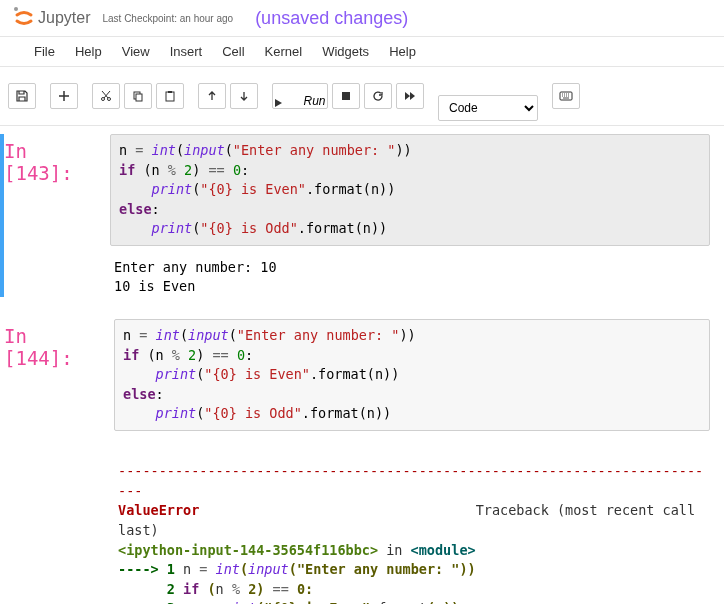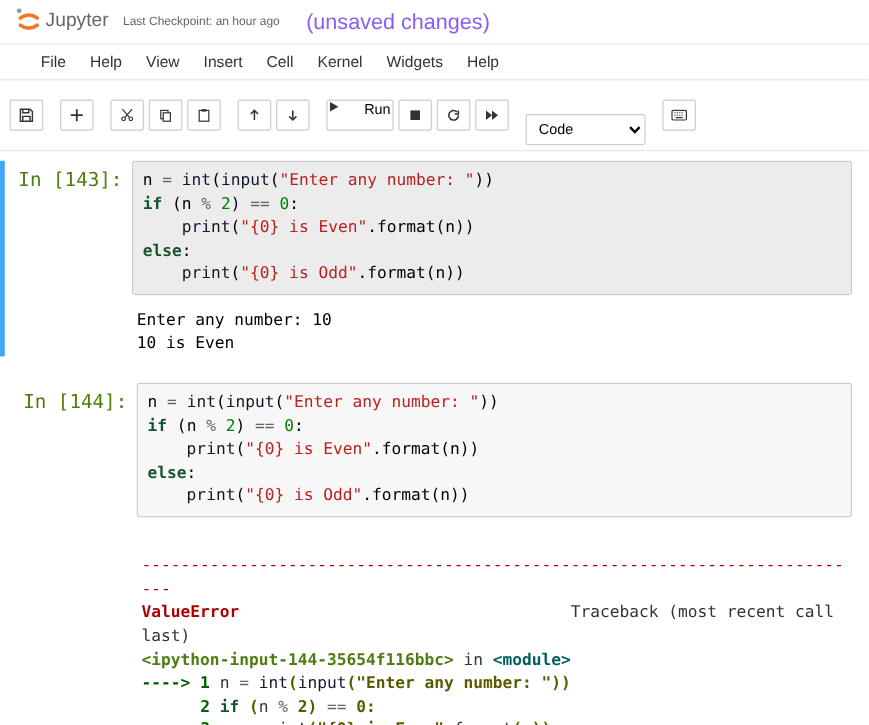--- a/index.html
+++ b/index.html
@@ -8,33 +8,33 @@
 .logo { display: flex; align-items: center; margin-right: 12px; }
 .logo-text { font-family: Arial; font-weight: normal; font-size: 16px; color: #666; }
 .notebook-name { font-size: 18px; color: #222; margin-right: 8px; }
 .checkpoint { font-size: 10px; color: #666; }
 .unsaved { font-size: 18px; color: #8b5cf6; margin-left: 22px; }
 .menubar { display: flex; padding: 0 24px; border-bottom: 1px solid #e5e5e5; height: 30px; align-items: center; }
 .menu-item { padding: 6px 10px; cursor: pointer; color: #333; }
 .toolbar { display: flex; align-items: center; padding: 4px 8px; border-bottom: 1px solid #e5e5e5; gap: 4px; }
 .tool-btn { width: 28px; height: 26px; border: 1px solid #ccc; background: #fff; border-radius: 2px; display: flex; align-items: center; justify-content: center; cursor: pointer; font-size: 12px; }
 .tool-sep { width: 6px; }
-.run-btn { width: 56px; height: 26px; border: 1px solid #ccc; background: #fff; border-radius: 2px; display: flex; align-items: flex-start; justify-content: center; cursor: pointer; font-size: 12px; gap: 20px; }
+.run-btn { width: 56px; height: 26px; border: 1px solid #ccc; background: #fff; border-radius: 2px; display: flex; align-items: flex-end; justify-content: center; cursor: pointer; font-size: 12px; gap: 20px; font-style: italic; }
 .cell-type { height: 26px; border: 1px solid #ccc; border-radius: 2px; padding: 0 20px 0 6px; font-size: 12px; background: #fff; cursor: pointer; min-width: 100px; margin-top: 24px; }
 .notebook { padding: 8px 0 20px 0; }
 .cell { display: flex; margin-bottom: 4px; padding-right: 14px; }
-.prompt { width: 110px; text-align: right; padding: 6px 8px 0 0; font-family: monospace; font-size: 16px; color: #4d7c0f; flex-shrink: 0; }
+.prompt { width: 110px; padding: 6px 8px 0 0; font-family: monospace; font-size: 19px; color: #ec4899; flex-shrink: 0; }
 .cell-body { flex: 1; min-width: 0; }
 .input-area { border: 1px solid #cfcfcf; background: #f7f7f7; border-radius: 2px; padding: 6px 8px; }
 .cell.selected { border-left: 4px solid #42A5F5; padding-left: 0; }
 .cell.selected .prompt { width: 106px; }
 .cell.selected .input-area { background: #ececec; }
 .code { font-family: "DejaVu Sans Mono", Menlo, Consolas, monospace; font-size: 13.5px; line-height: 1.45; white-space: pre; color: #000; }
-.k { color: #14532d; font-weight: bold; }
-.nb { color: #0f172a; }
+.k { color: #701a75; font-weight: bold; }
+.nb { color: #6d28d9; font-style: italic; }
 .s { color: #BA2121; }
 .o { color: #666; }
 .mi { color: #008000; }
 .output { font-family: "DejaVu Sans Mono", Menlo, Consolas, monospace; font-size: 13.5px; line-height: 1.45; white-space: pre; padding: 12px 0 0 4px; color: #000; }
 .traceback { font-family: "DejaVu Sans Mono", Menlo, Consolas, monospace; font-size: 13.5px; line-height: 1.45; white-space: pre-wrap; padding: 2px 0 0 4px; }
 .tb-sep { color: #aa0000; }
 .tb-err { color: #aa0000; font-weight: bold; }
 .tb-cyan { color: #006060; font-weight: bold; }
 .tb-green { color: #4d7c0f; font-weight: bold; }
 .tb-marker { color: #006000; font-weight: bold; }

